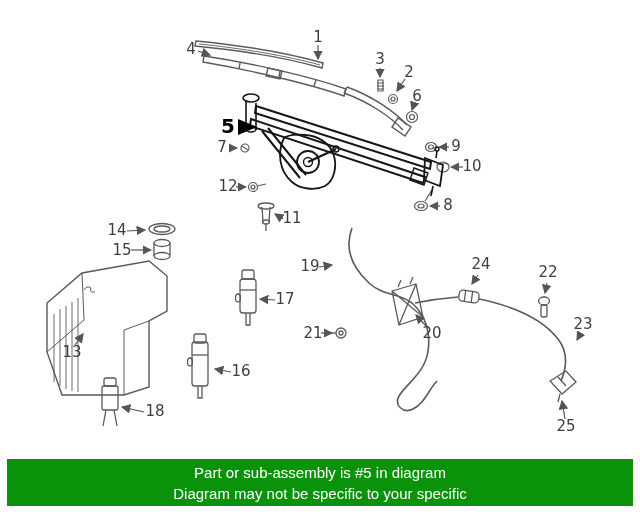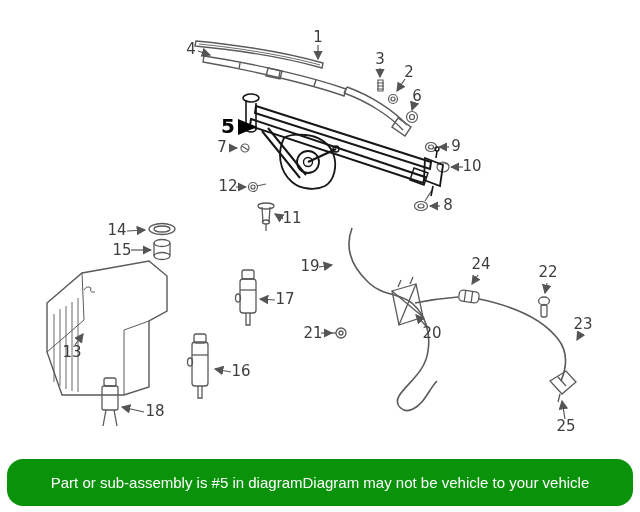--- a/index.html
+++ b/index.html
@@ -11,24 +11,23 @@
   .callout {
     font-family:"DejaVu Sans", sans-serif;
     font-size:15px; fill:#3d3d3d; text-anchor:middle;
   }
   .callout.featured {
     font-size:20px; font-weight:bold; fill:#000000;
   }
   .banner {
     position:absolute; left:7px; right:7px; top:459px; height:47px;
     background:#0a930a; color:#ffffff;
-    display:flex; justify-content:center; align-items:center;
+    display:flex; flex-direction:column; justify-content:center; align-items:center;
     font-family:"Liberation Sans", sans-serif; font-size:15px; line-height:21px;
     text-align:center;
-    border-radius:16px;
   }
 </style>
 </head>
 <body>
 
 <div class="stage">
 
   <svg class="diagram" width="640" height="458" viewBox="0 0 640 458">
     <defs>
       <marker id="arr" markerWidth="8" markerHeight="8" refX="7" refY="4" orient="auto">
@@ -222,16 +221,16 @@
     <text class="callout" x="432" y="338">20</text>
     <text class="callout" x="313" y="338">21</text>
     <text class="callout" x="548" y="277">22</text>
     <text class="callout" x="583" y="329">23</text>
     <text class="callout" x="481" y="269">24</text>
     <text class="callout" x="566" y="431">25</text>
   </svg>
 
   <div class="banner" style="background: rgb(10, 147, 10); color: rgb(255, 255, 255);">
     <div>Part or sub-assembly is #5 in diagram</div>
-    <div>Diagram may not be vehicle to your vehicle</div>
+    <div>Diagram may not be specific to your specific</div>
   </div>
 
 </div>
 
 </body></html>

